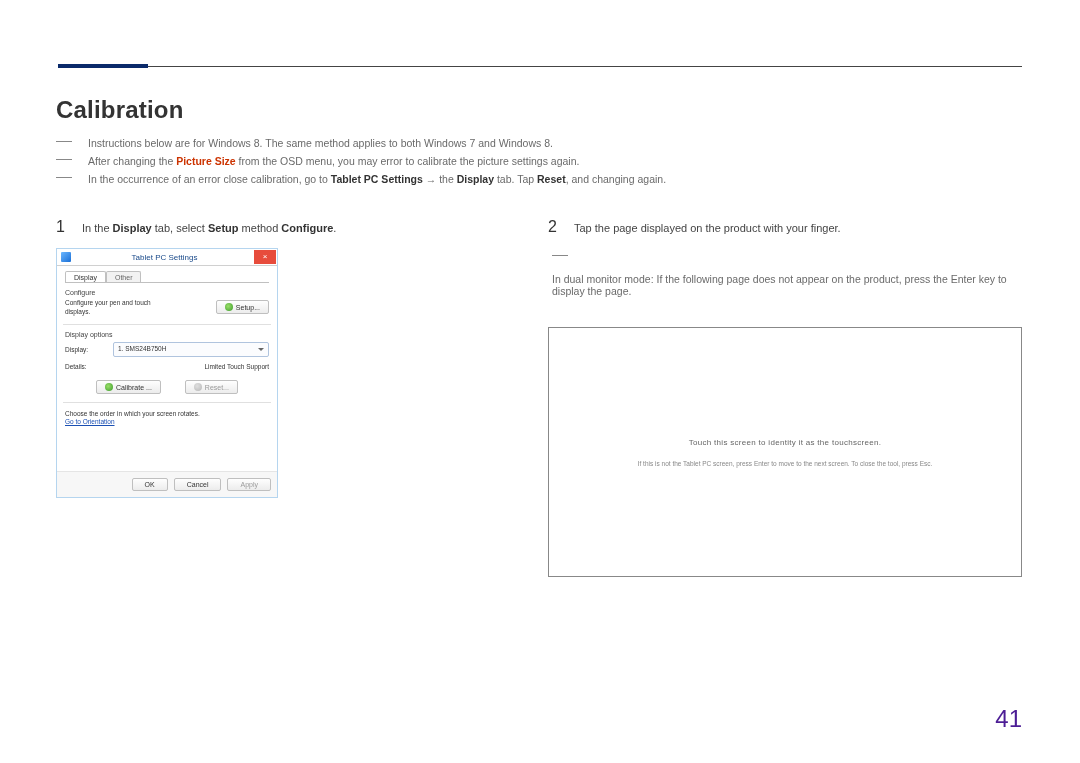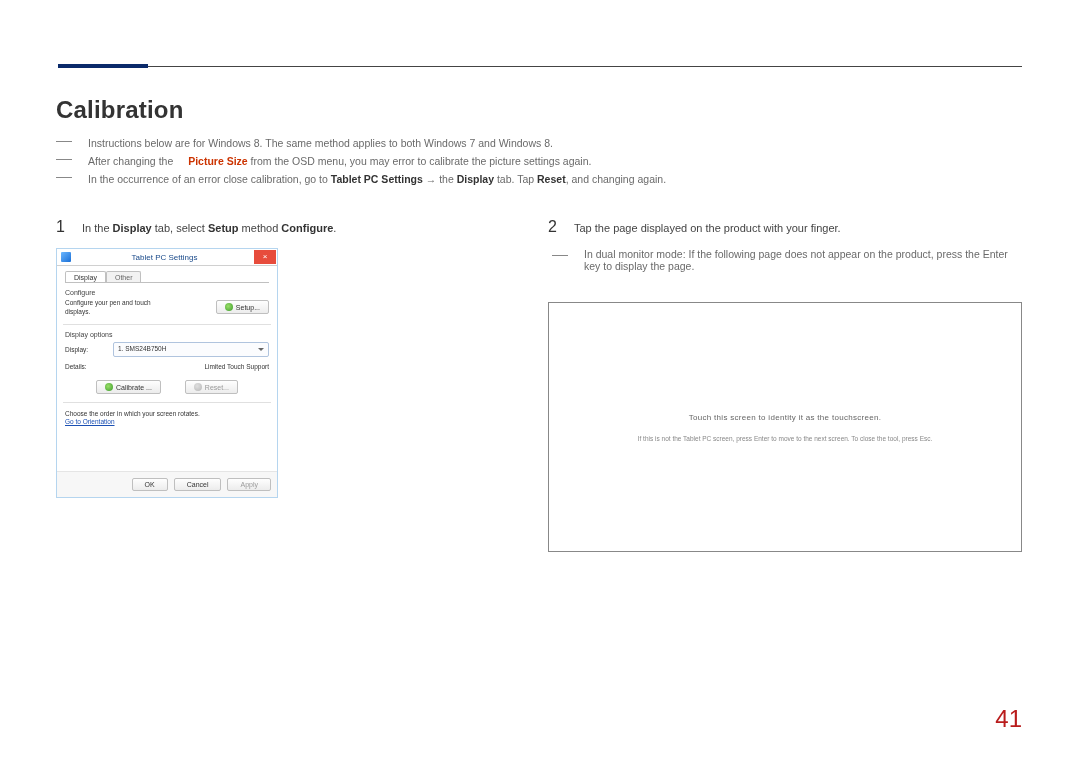--- a/index.html
+++ b/index.html
@@ -85,21 +85,21 @@
     color: #444;
   }
   .step .num {
     font-size: 16px;
     font-weight: 400;
     color: #333;
     width: 14px;
     flex: 0 0 auto;
   }
   b { font-weight: 700; color: #333; }
-  .ps { color: #cc3300; font-weight: 700; margin-left: 12px; }
+  .ps { color: #cc3300; font-weight: 700; }
 
   
   .win {
     margin-top: 10px;
     width: 220px;
     border: 1px solid #b5d5ef;
     background: #fff;
     font-size: 7px;
     color: #333;
   }
@@ -243,21 +243,21 @@
   .touch-panel .line2 {
     font-size: 6.5px;
     color: #888;
   }
 
   .page-num {
     position: absolute;
     right: 58px;
     bottom: 30px;
     font-size: 24px;
-    color: #b91c1c;
+    color: #4c1d95;
     font-weight: 300;
   }
 </style>
 </head>
 <body>
 
 <div class="page">
   <div class="hdr-rule"></div>
   <div class="hdr-accent"></div>
 
@@ -349,21 +349,21 @@
           <span class="wbtn apply">Apply</span>
         </div>
       </div>
     </div>
 
     <div class="col-right">
       <div class="step">
         <span class="num">2</span>
         <span>Tap the page displayed on the product with your finger.</span>
       </div>
-      <div class="dash-item" style="font-size:10.5px; margin-left:4px;">
+      <div class="dash-item" style="font-size:10.5px; margin-left:4px;flex-direction:column;">
         <span class="dash"></span>
         <span class="txt">In dual monitor mode: If the following page does not appear on the product, press the Enter key to display the page.</span>
       </div>
 
       <div class="touch-panel">
         <div class="line1">Touch this screen to identity it as the touchscreen.</div>
         <div class="line2">If this is not the Tablet PC screen, press Enter to move to the next screen. To close the tool, press Esc.</div>
       </div>
     </div>
   </div>

